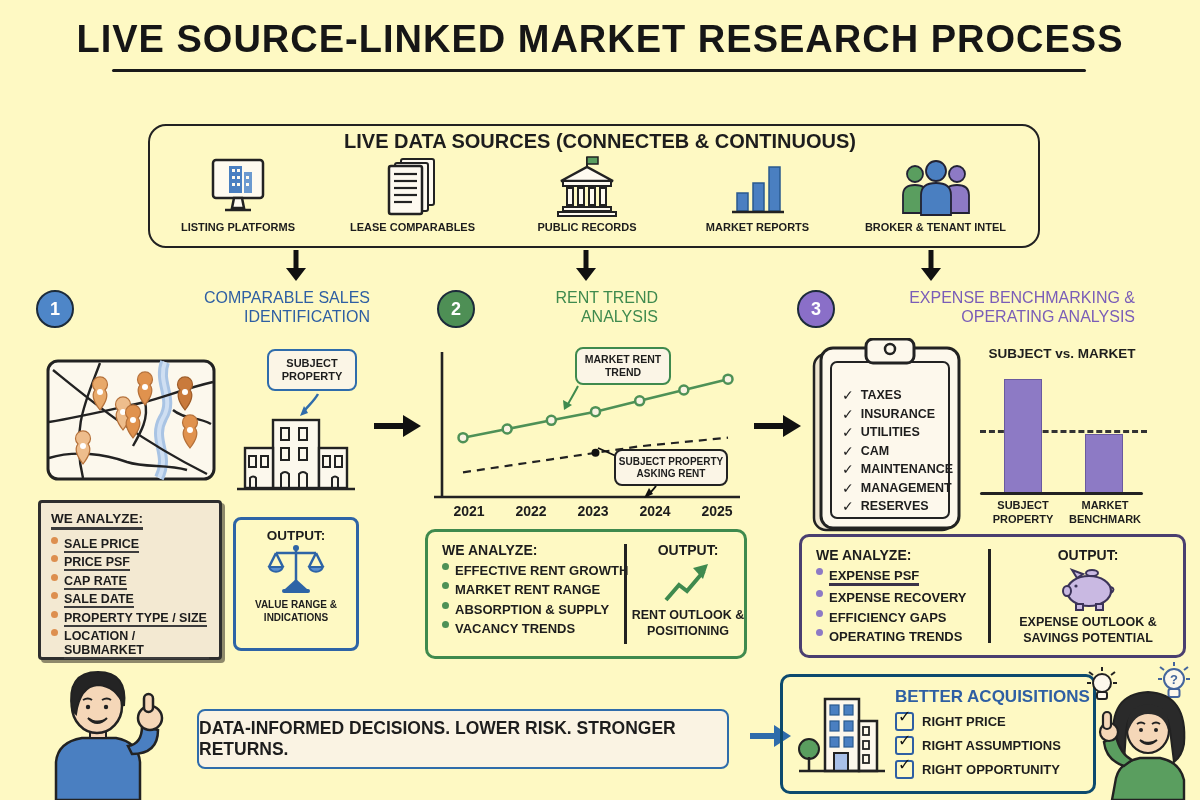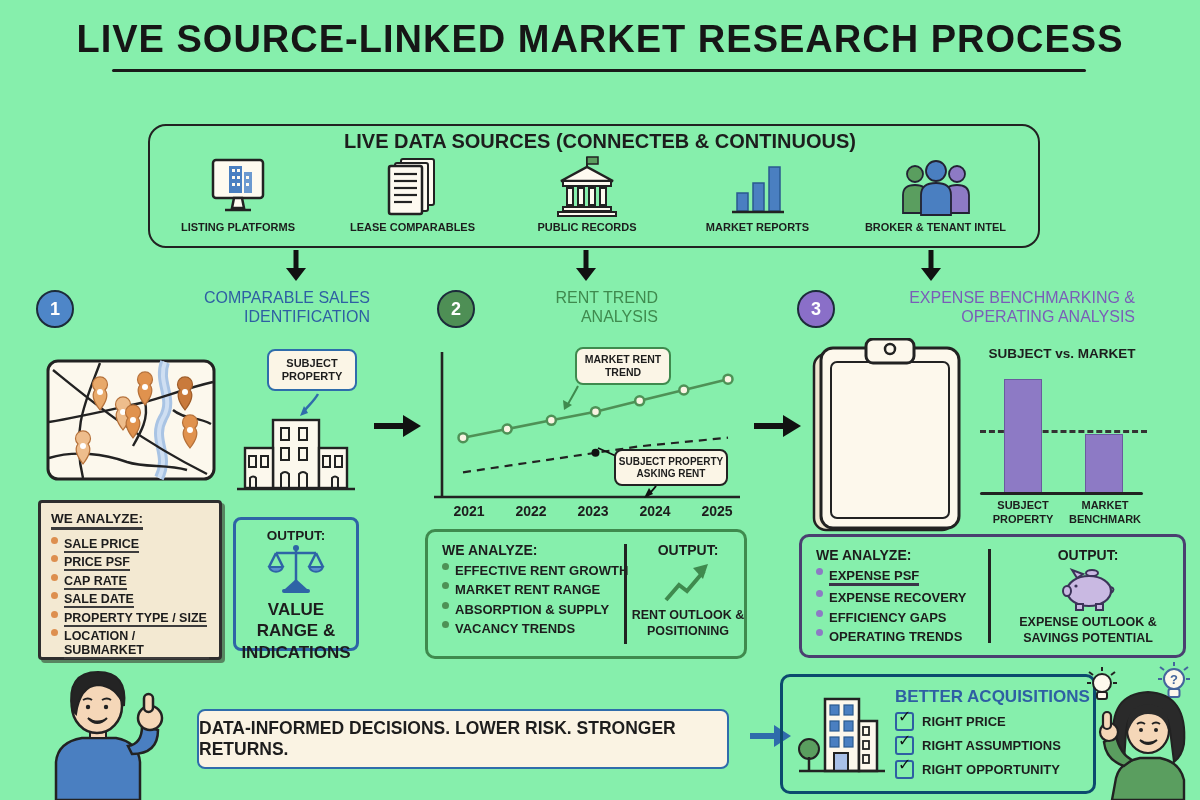--- a/index.html
+++ b/index.html
@@ -1,18 +1,18 @@
 <!DOCTYPE html>
 <html><head>
 <meta charset="utf-8">
 <style>
   html,body{margin:0;padding:0;}
   body{width:1200px;height:800px;overflow:hidden;background:#faf3e3;
        font-family:"Liberation Sans","DejaVu Sans",sans-serif;color:#1d1d1d;}
-  #canvas{position:relative;width:1200px;height:800px;background:#86efac;}
+  #canvas{position:relative;width:1200px;height:800px;background:#fef9c3;}
   .abs{position:absolute;}
   
   .main-title{left:0;right:0;top:18px;text-align:center;font-size:38px;font-weight:800;letter-spacing:1px;color:#161616;}
   .title-rule{left:112px;top:69px;width:974px;height:3px;background:#1a1a1a;border-radius:2px;}
   .ribbon{left:322px;top:80px;width:556px;height:36px;background:#fcf7e9;border:2.5px solid#222;
           font-size:19px;font-weight:800;color:#2f6cab;letter-spacing:.5px;
           display:flex;align-items:center;justify-content:center;}
   .ribbon svg{position:absolute;top:-3px;}
   
   .ds-panel{left:148px;top:124px;width:888px;height:120px;border:2.5px solid #222;border-radius:18px;}
@@ -27,21 +27,21 @@
   
   .card1{left:38px;top:500px;width:184px;height:160px;background:#f3e9d2;border:3px solid #2e2e2e;border-radius:4px;
          box-shadow:3px 3px 0 rgba(50,45,35,.55);padding:6px 10px;box-sizing:border-box;}
   .card1 .hd{font-size:13.5px;font-weight:800;display:inline-block;border-bottom:3px solid #3a3a3a;padding-bottom:1px;margin-bottom:4px;}
   .wa-item{display:flex;align-items:flex-start;font-size:12.5px;font-weight:800;margin:2.5px 0;}
   .dot{width:7px;height:7px;border-radius:50%;margin-right:6px;flex:0 0 auto;}
   .u{border-bottom:2.5px solid #3d3d3d;padding-bottom:0px;}
   
   .outbox{box-sizing:border-box;text-align:center;border-radius:8px;}
   .outbox .hd{font-size:13.5px;font-weight:800;margin-top:8px;}
-  .outbox .tx{font-size:17px;font-weight:800;line-height:1.25;}
+  .outbox .tx{font-size:10px;font-weight:800;line-height:1.25;}
   
   .wabox{box-sizing:border-box;border-radius:10px;}
   .wabox .hd{font-size:14px;font-weight:800;margin:10px 0 4px 14px;}
   .wabox .wa-item{font-size:13px;margin:4.5px 0 4.5px 14px;}
   .vdiv{position:absolute;top:12px;bottom:12px;width:2.5px;background:#222;}
   .wabox .out{position:absolute;top:0;bottom:0;text-align:center;}
   .wabox .out .hd{margin:10px 0 2px 0;}
   .wabox .out .tx{font-size:12.5px;font-weight:800;line-height:1.25;}
   
   .chart-tag{box-sizing:border-box;background:#fbf5e6;border-radius:8px;font-size:10.5px;font-weight:800;
@@ -382,20 +382,29 @@
     </div>
   </div>
 
   <svg class="abs" style="left:808px;top:338px" width="160" height="198" viewBox="0 0 160 198">
     <rect x="6" y="16" width="140" height="176" rx="12" fill="#efe6d0" stroke="#222" stroke-width="2.5"></rect>
     <rect x="13" y="10" width="138" height="180" rx="12" fill="#fdf8ec" stroke="#222" stroke-width="3"></rect>
     <rect x="23" y="24" width="118" height="156" rx="6" fill="#fdf8ec" stroke="#222" stroke-width="2"></rect>
     <rect x="58" y="1" width="48" height="24" rx="7" fill="#fdf8ec" stroke="#222" stroke-width="3"></rect>
     <circle cx="82" cy="11" r="5" fill="#fdf8ec" stroke="#222" stroke-width="2.5"></circle>
   </svg>
+  <div class="abs clip-list">
+    <div class="clip-item">TAXES</div>
+    <div class="clip-item">INSURANCE</div>
+    <div class="clip-item">UTILITIES</div>
+    <div class="clip-item">CAM</div>
+    <div class="clip-item">MAINTENANCE</div>
+    <div class="clip-item">MANAGEMENT</div>
+    <div class="clip-item">RESERVES</div>
+  </div>
 
   <div class="abs comp-title">SUBJECT vs. MARKET</div>
   <div class="abs comp-wrap">
     <div class="benchline" id="benchmark-line" style="bottom: 60px;"></div>
     <div class="bar" id="bar-subject" style="left: 29px; height: 114px;"></div>
     <div class="bar" id="bar-market" style="left: 110px; height: 59px;"></div>
     <div class="axisline"></div>
   </div>
   <div class="abs bar-label" style="left:985px;top:499px;width:76px">SUBJECT PROPERTY</div>
   <div class="abs bar-label" style="left:1066px;top:499px;width:78px">MARKET BENCHMARK</div>

